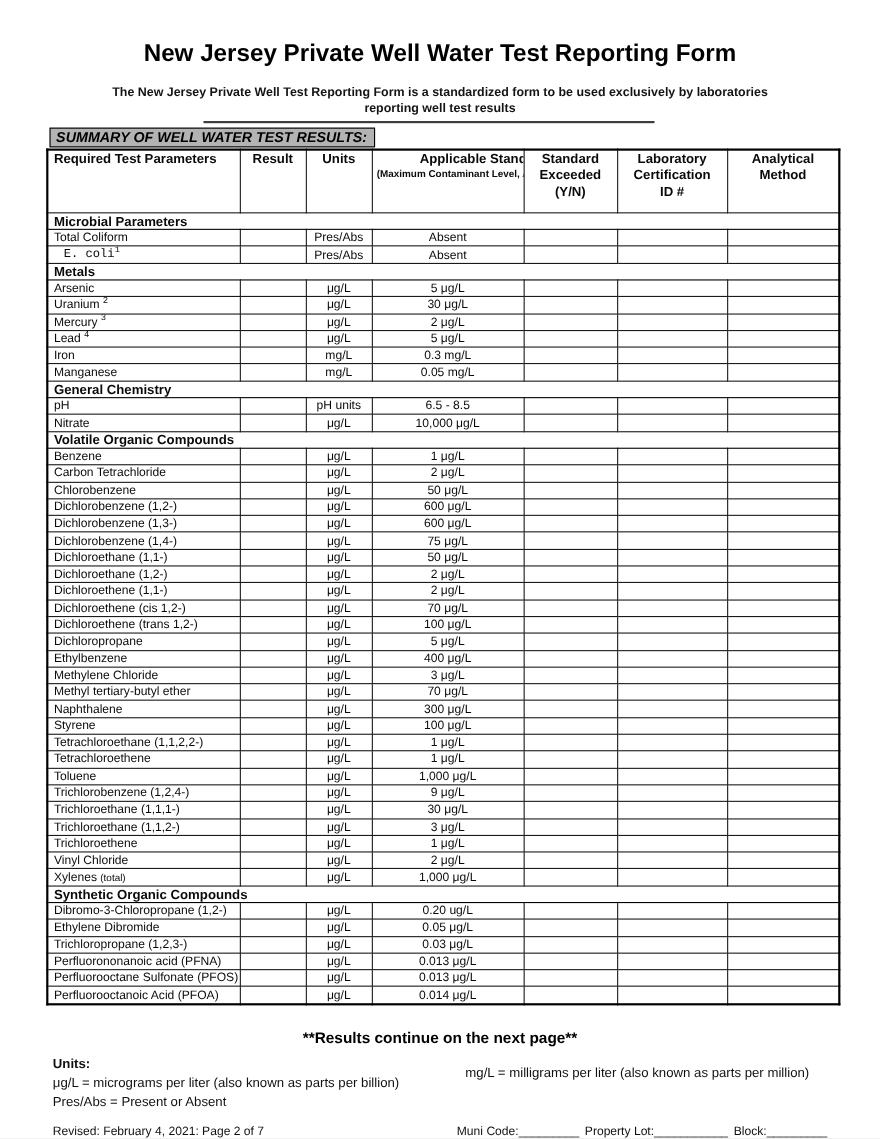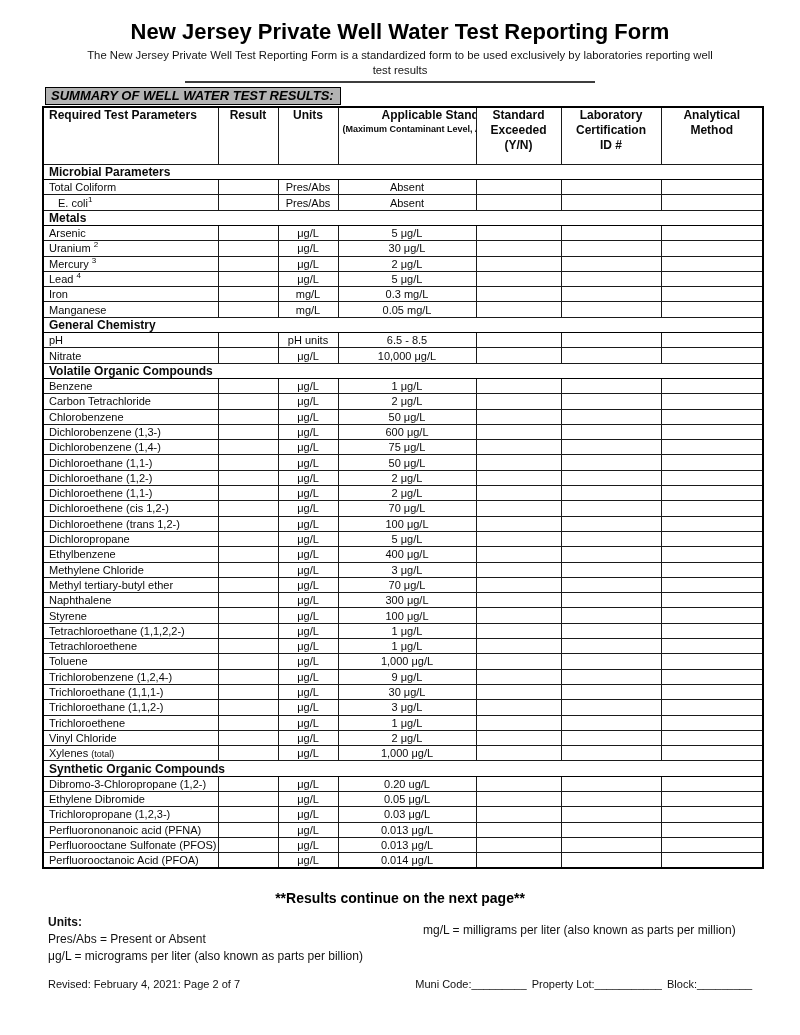--- a/index.html
+++ b/index.html
@@ -5,30 +5,30 @@
   html,body{margin:0;padding:0;background:#e8e8e8;}
   .page{
     position:relative;
     width:800px;height:1035px;
     background:#ffffff;
     font-family:"Liberation Sans", sans-serif;
     color:#0a0a0a;
     overflow:hidden;
   }
   .title{
-    margin:0;padding-top:19px;
+    margin:16px;padding-top:19px;
     text-align:center;
     font-size:22px;font-weight:bold;color:#000;
     letter-spacing:0px;
   }
   .subtitle{
     margin:3px auto 0 auto;
     width:640px;
     text-align:center;
-    font-size:11.3px;line-height:1.32;color:#141414;
+    font-size:11.3px;line-height:1.32;color:#141414;font-weight:bold;
   }
   .rule{
     margin:3px 0 0 185px;
     width:410px;height:0;
     border-top:2px solid #3d3d3d;
   }
   .summary-bar{
     display:inline-block;
     margin:4px 0 0 45px;
     background:#b3b3b3;
@@ -62,21 +62,21 @@
   thead th .h-main{display:block;font-size:12px;font-weight:bold;margin-left:39px;}
   thead th .h-sub{display:block;font-size:9px;font-weight:bold;line-height:1.25;margin-top:1px;}
   .pre{white-space:pre-line !important;}
   tbody td{
     height:14.3px;
     font-size:11px;
     line-height:12px;
     vertical-align:middle;
   }
   tbody td.param{text-align:left;padding-left:5px;}
-  tbody td.param.indent{padding-left:14px;}
+  tbody td.param.indent{padding-left:14px;font-family:Liberation Mono, monospace;}
   tbody td.center{text-align:center;}
   tbody tr.section-row td{
     font-size:12px;font-weight:bold;
     text-align:left;padding-left:5px;
     border-top:1.5px solid #000;
     border-bottom:1.5px solid #000;
   }
   sup{font-size:8px;line-height:0;}
   .small{font-size:9px;}
   .continue{
@@ -277,20 +277,29 @@
         <tr>
           <td class="param">Chlorobenzene</td>
           <td></td>
           <td class="center">μg/L</td>
           <td class="center">50 μg/L</td>
           <td></td>
           <td></td>
           <td></td>
         </tr>
         <tr>
+          <td class="param">Dichlorobenzene (1,2-)</td>
+          <td></td>
+          <td class="center">μg/L</td>
+          <td class="center">600 μg/L</td>
+          <td></td>
+          <td></td>
+          <td></td>
+        </tr>
+        <tr>
           <td class="param">Dichlorobenzene (1,3-)</td>
           <td></td>
           <td class="center">μg/L</td>
           <td class="center">600 μg/L</td>
           <td></td>
           <td></td>
           <td></td>
         </tr>
         <tr>
           <td class="param">Dichlorobenzene (1,4-)</td>
@@ -538,22 +547,22 @@
           <td></td>
           <td></td>
         </tr>
       </tbody>
   </table>
 
   <p class="continue">**Results continue on the next page**</p>
 
   <div class="units-block">
     <div class="b">Units:</div>
+    <div>μg/L = micrograms per liter (also known as parts per billion)</div>
     <div>Pres/Abs = Present or Absent</div>
-    <div>μg/L = micrograms per liter (also known as parts per billion)</div>
     <div class="units-right">mg/L = milligrams per liter (also known as parts per million)</div>
   </div>
 
   <div class="bottom-row">
     <div>Revised: February 4, 2021: Page 2 of 7</div>
     <div class="muni">
       <span>Muni Code:_________</span>
       <span>Property Lot:___________</span>
       <span>Block:_________</span>
     </div>

